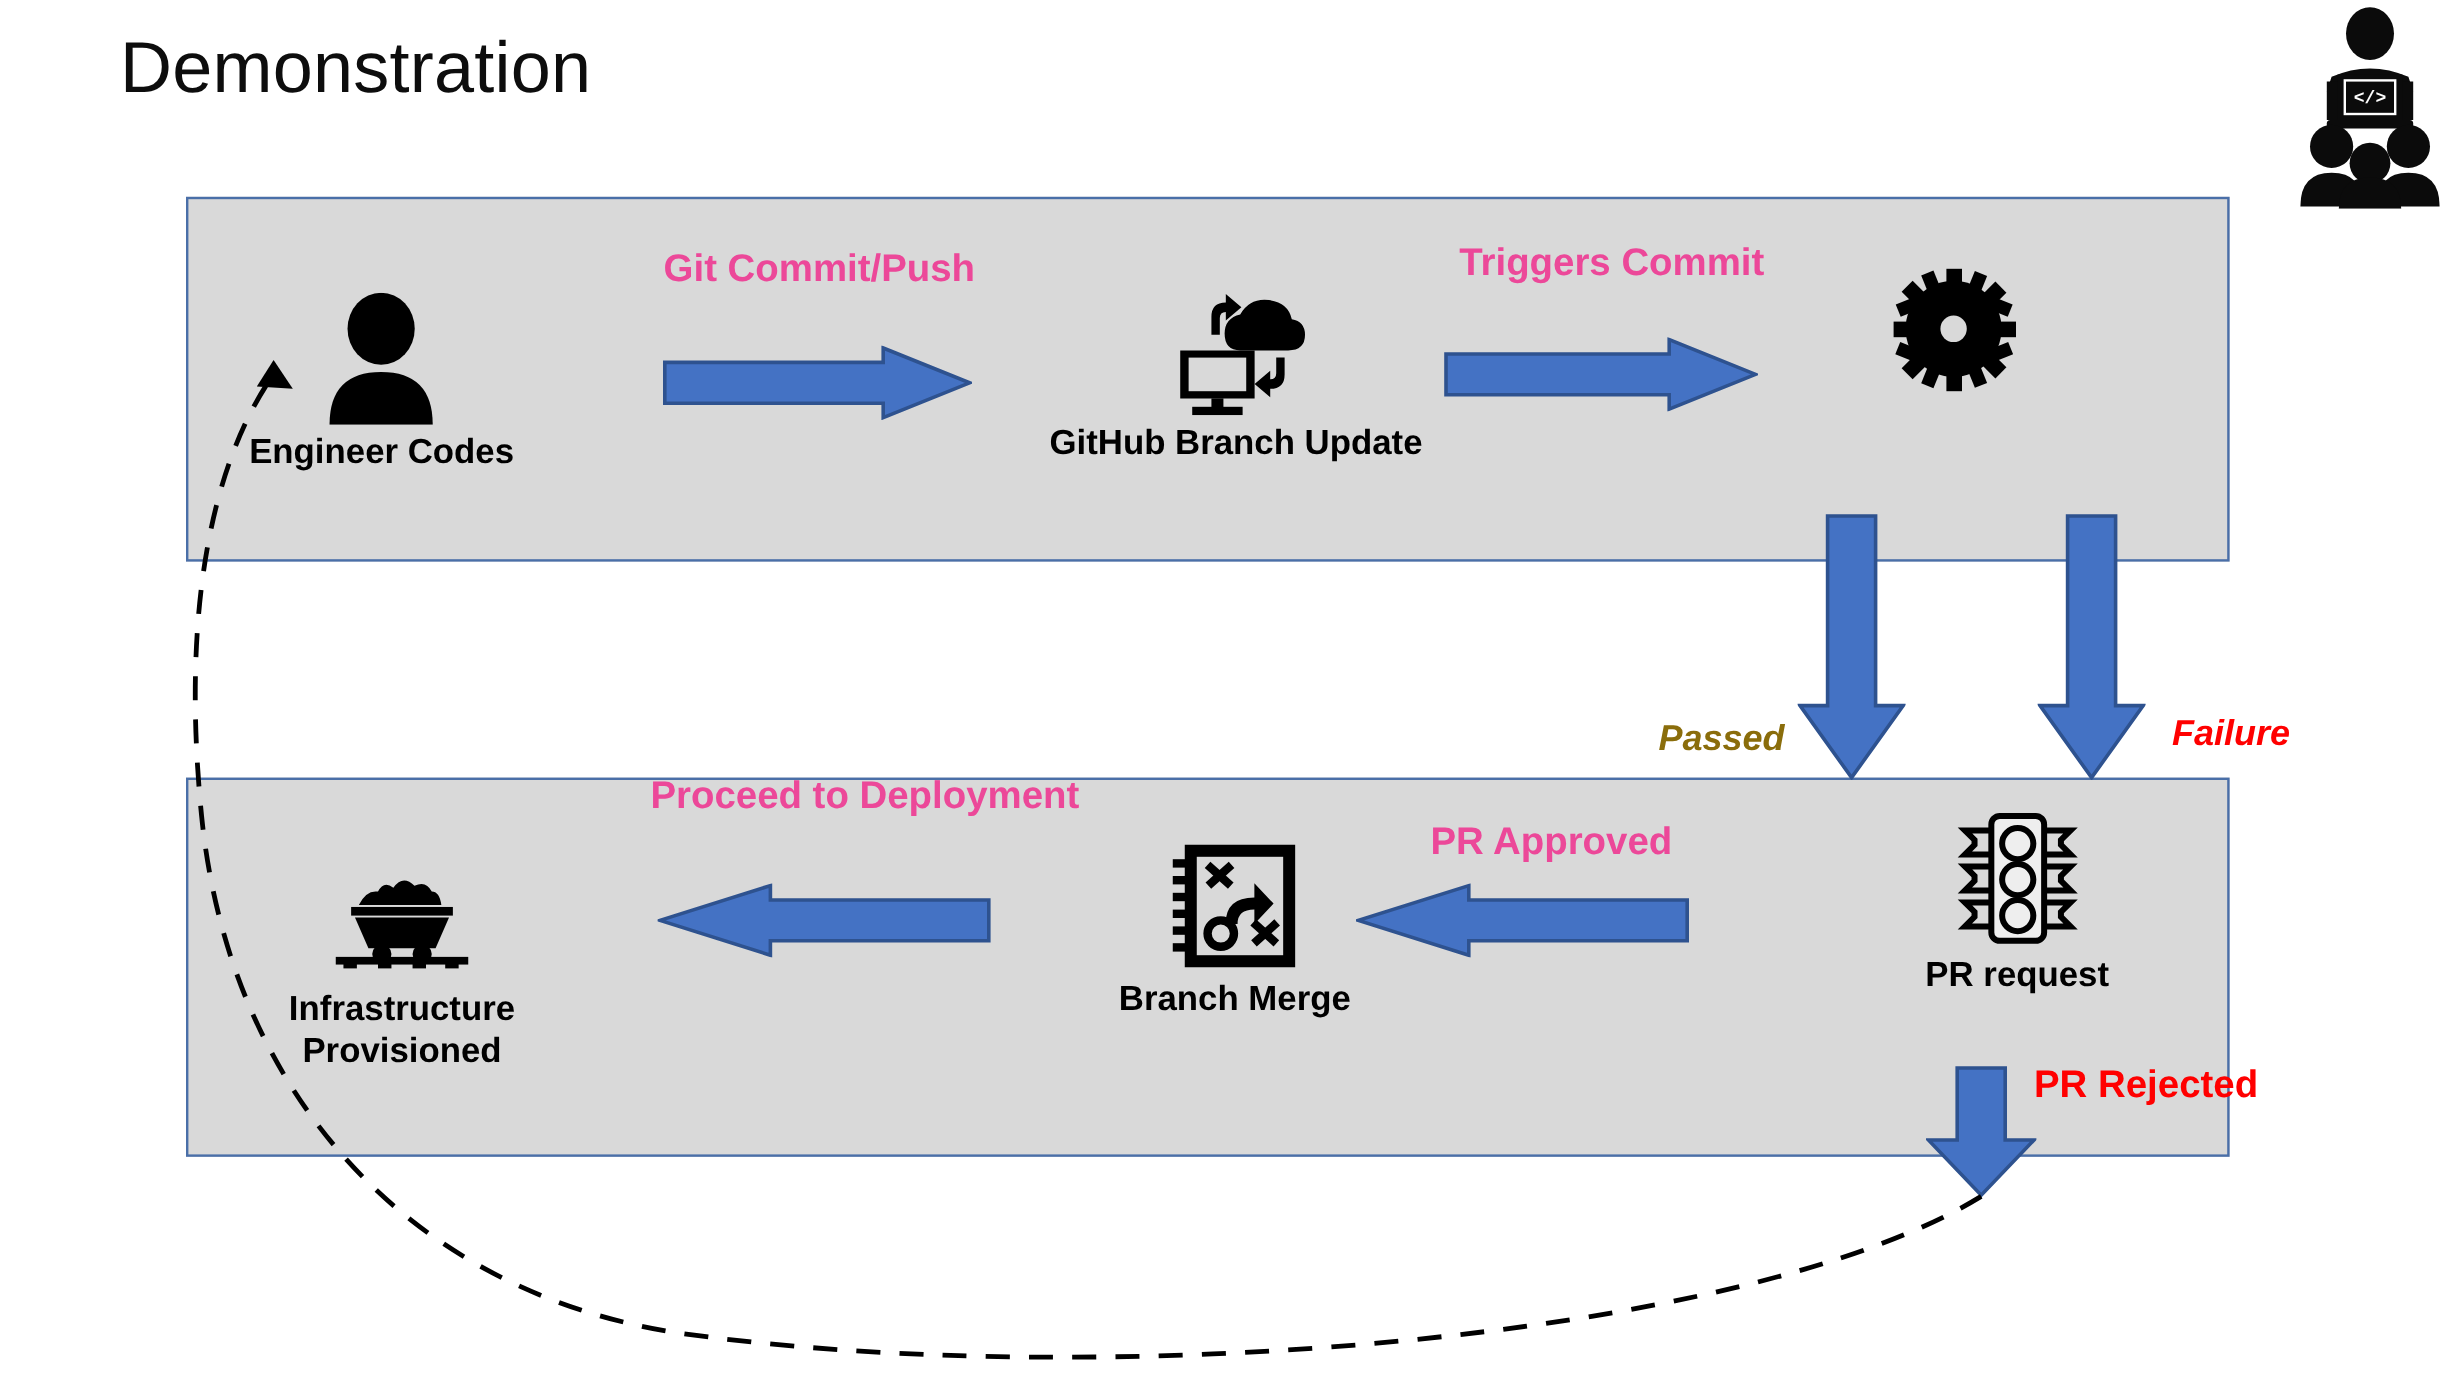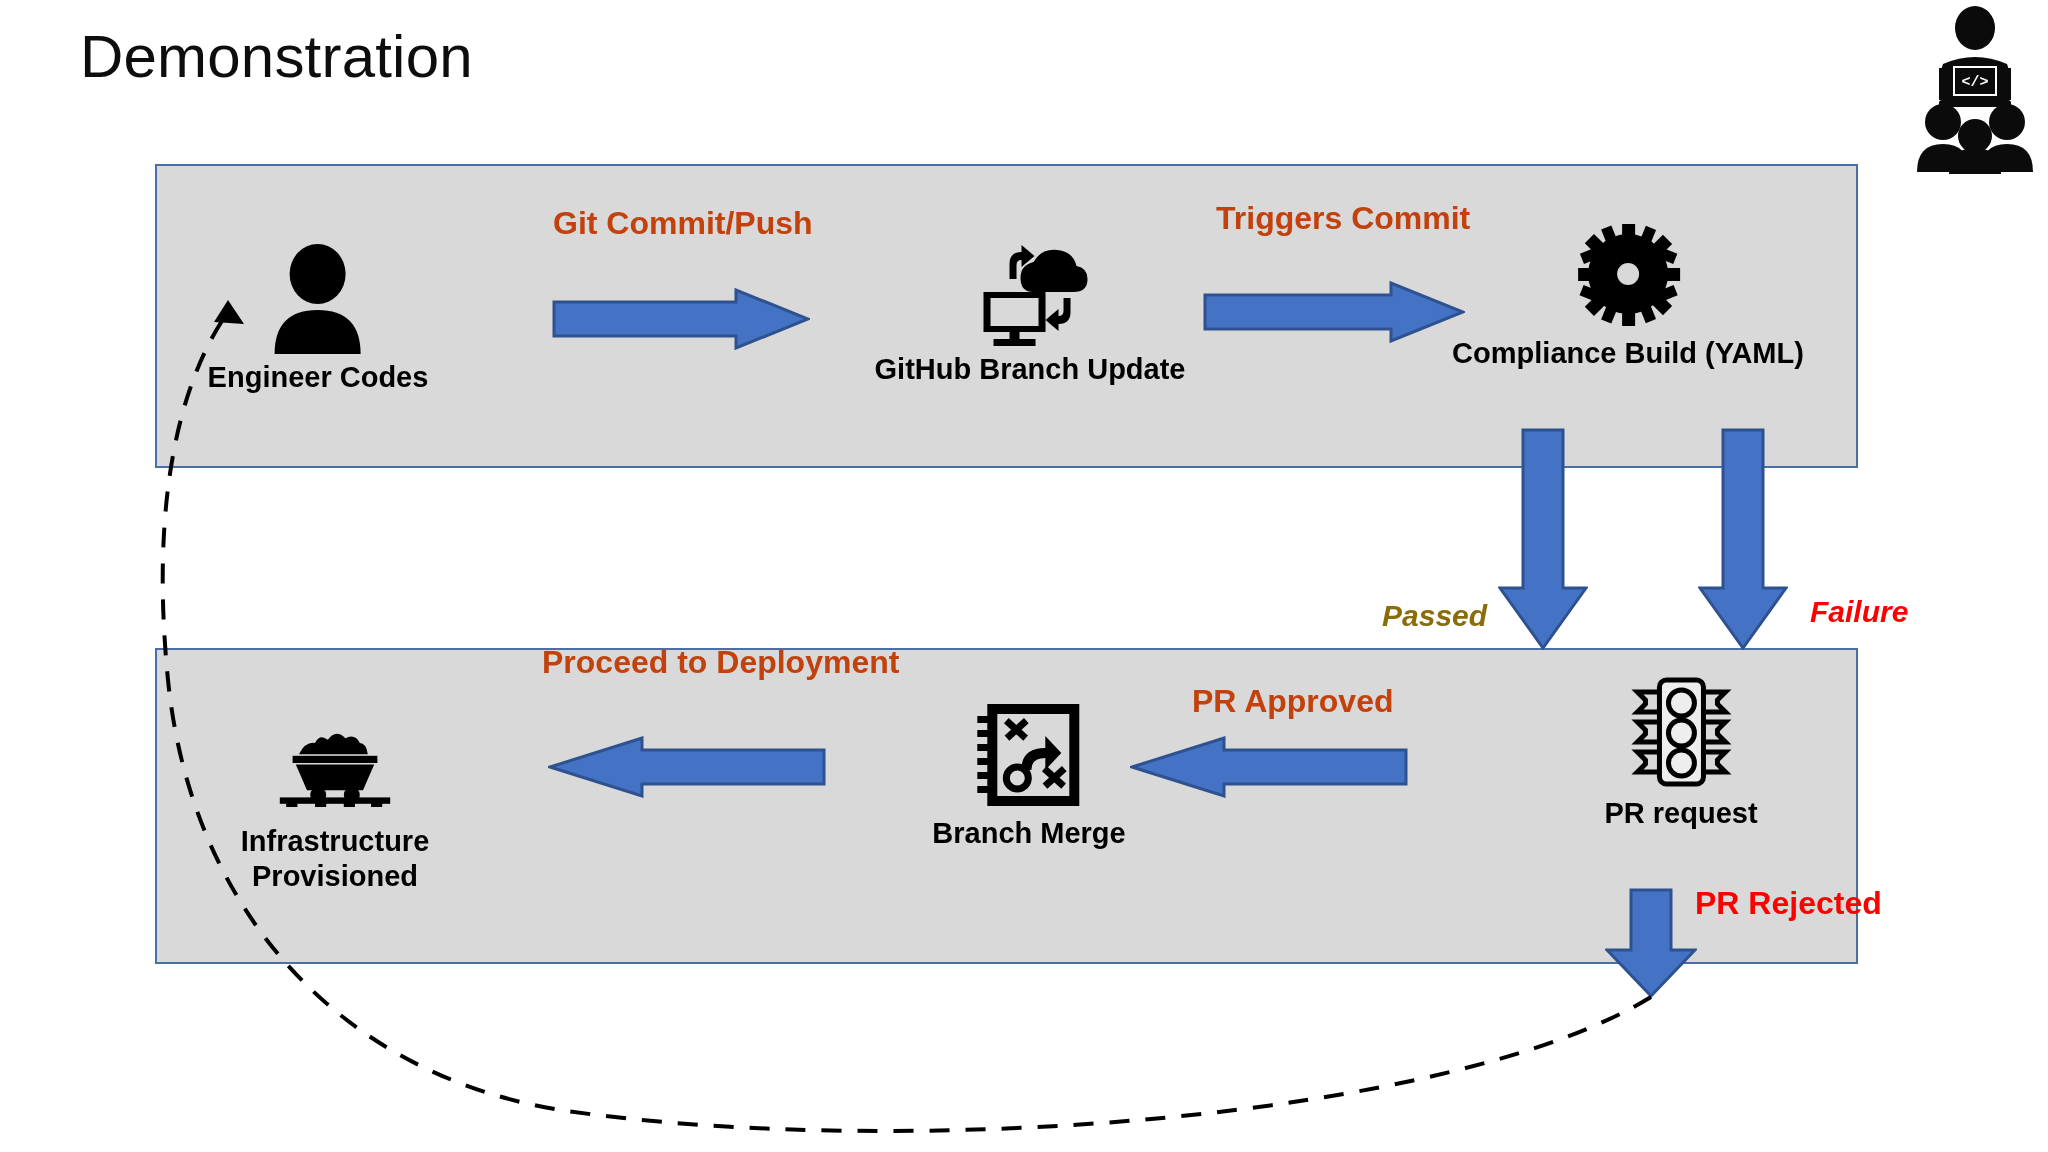--- a/index.html
+++ b/index.html
@@ -11,21 +11,21 @@
     width: 2048px;
     height: 1152px;
     position: relative;
     overflow: hidden;
     font-family: "Liberation Sans", sans-serif;
   }
 
   
   .slide-title {
     position: absolute;
-    left: 80px;
+    left: 100px;
     top: 22px;
     font-size: 60px;
     font-weight: 400;
     color: #0d0d0d;
     letter-spacing: 0.2px;
     white-space: nowrap;
   }
 
   
   .people-icon {
@@ -81,21 +81,21 @@
   #node-pr         { left: 1669px; top: 672px; transform: translateX(-50%); margin-left: 12px; }
 
   
   .flow-arrow { position: absolute; z-index: 5; }
 
   
   .edge-caption {
     position: absolute;
     font-size: 32px;
     font-weight: bold;
-    color: #c2410c;
+    color: #ec4899;
     white-space: nowrap;
     z-index: 7;
   }
   #cap-commit   { left: 553px;  top: 205px; }
   #cap-triggers { left: 1216px; top: 200px; }
   #cap-deploy   { left: 542px;  top: 644px; }
   #cap-approved { left: 1192px; top: 683px; }
 
   
   .status-caption {
@@ -220,21 +220,20 @@
           <rect x="70" y="86" width="11" height="18" transform="rotate(-22 75 95)"></rect>
           <rect x="9" y="32" width="18" height="11" transform="rotate(-22 18 37)"></rect>
           <rect x="9" y="70" width="18" height="11" transform="rotate(22 18 75)"></rect>
           <rect x="86" y="32" width="18" height="11" transform="rotate(22 95 37)"></rect>
           <rect x="86" y="70" width="18" height="11" transform="rotate(-22 95 75)"></rect>
         </g>
         <circle cx="56" cy="56" r="11" fill="#d9d9d9"></circle>
       </g>
     </svg>
   </div>
-  <div class="node-label">Compliance Build (YAML)</div>
 </div>
 
 <div class="node" id="node-infra">
   <div class="glyph">
     <svg viewBox="0 0 150 110" width="150" height="110" aria-hidden="true">
       <g fill="#000000">
 
         <path d="M30 44 q8 -16 20 -14 q6 -12 16 -4 q10 -14 22 -2 q12 -6 18 6 q8 0 10 14 z"></path>
 
         <rect x="22" y="46" width="106" height="9"></rect>

